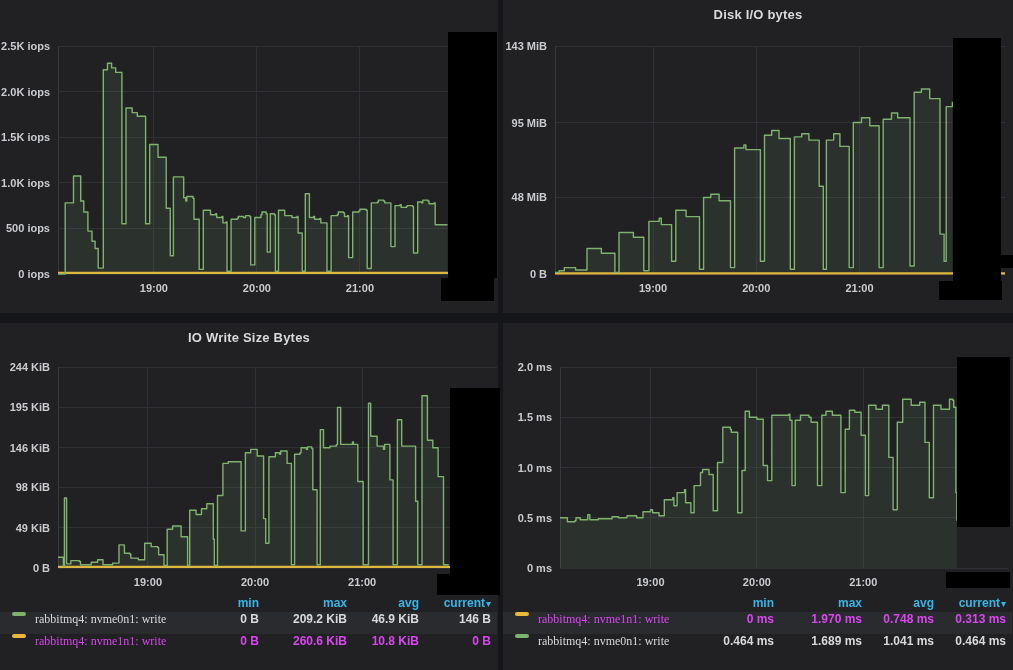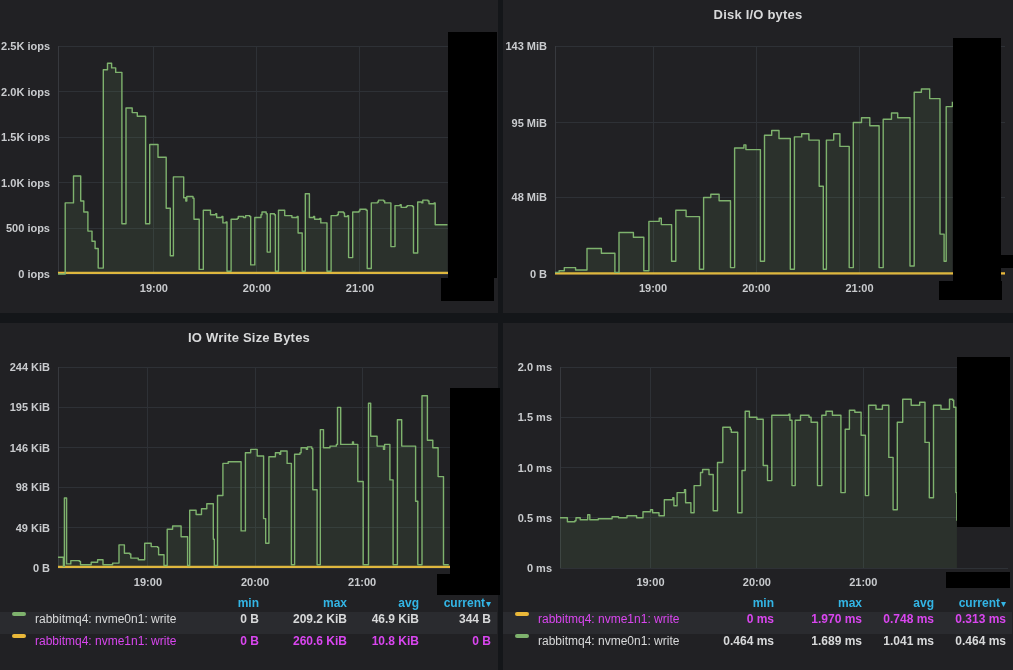--- a/index.html
+++ b/index.html
@@ -11,21 +11,21 @@
   svg.chart{position:absolute;left:0;top:0;cursor:crosshair;}
   .grid{stroke:#2e3136;stroke-width:1;shape-rendering:crispEdges;}
   .axis{stroke:#37393e;stroke-width:1;shape-rendering:crispEdges;}
   .ylab,.xlab{fill:#c9cbce;font-size:11px;font-weight:600;
               font-family:"Liberation Sans","DejaVu Sans",sans-serif;}
   .legend{position:absolute;left:0;right:1px;font-size:12px;}
   .lrow{display:flex;align-items:flex-start;height:22px;padding:0 6px 0 12px;cursor:pointer;}
   .lrow.lhead{height:16px;cursor:default;}
   .lrow.hi{background:#2a2b2f;}
   .licon{display:inline-block;width:14px;height:4px;border-radius:2px;margin-right:9px;flex:none;}
-  .lname{flex:1;color:#d8d9da;white-space:nowrap;overflow:hidden;}
+  .lname{flex:1;color:#d8d9da;white-space:nowrap;overflow:hidden;font-family:Liberation Serif, serif;}
   .lcell{text-align:right;font-weight:700;color:#d8d9da;white-space:nowrap;}
   .lc0{width:66px}.lc1{width:88px}.lc2{width:72px}.lc3{width:72px}
   .lhead .lcell{color:#33b5e5;font-weight:700;}
   .caret{margin-left:1px;font-size:10px;}
   .dim .lname,.dim .lcell{color:#d946ef;}
   .redact{position:absolute;background:#000;}
 </style>
 </head>
 <body>
 
@@ -115,21 +115,21 @@
           <span class="lcell lc1"><span>max</span></span>
           <span class="lcell lc2"><span>avg</span></span>
           <span class="lcell lc3"><span>current</span><span class="caret">▾</span></span>
         </div>
         <div class="lrow hi">
           <span class="licon" style="background: rgb(126, 178, 109);"></span>
           <span class="lname">rabbitmq4: nvme0n1: write</span>
           <span class="lcell lc0">0 B</span>
           <span class="lcell lc1">209.2 KiB</span>
           <span class="lcell lc2">46.9 KiB</span>
-          <span class="lcell lc3">344 B</span>
+          <span class="lcell lc3">146 B</span>
         </div>
         <div class="lrow dim">
           <span class="licon" style="background: rgb(234, 184, 57);"></span>
           <span class="lname">rabbitmq4: nvme1n1: write</span>
           <span class="lcell lc0">0 B</span>
           <span class="lcell lc1">260.6 KiB</span>
           <span class="lcell lc2">10.8 KiB</span>
           <span class="lcell lc3">0 B</span>
         </div>
       </div>

